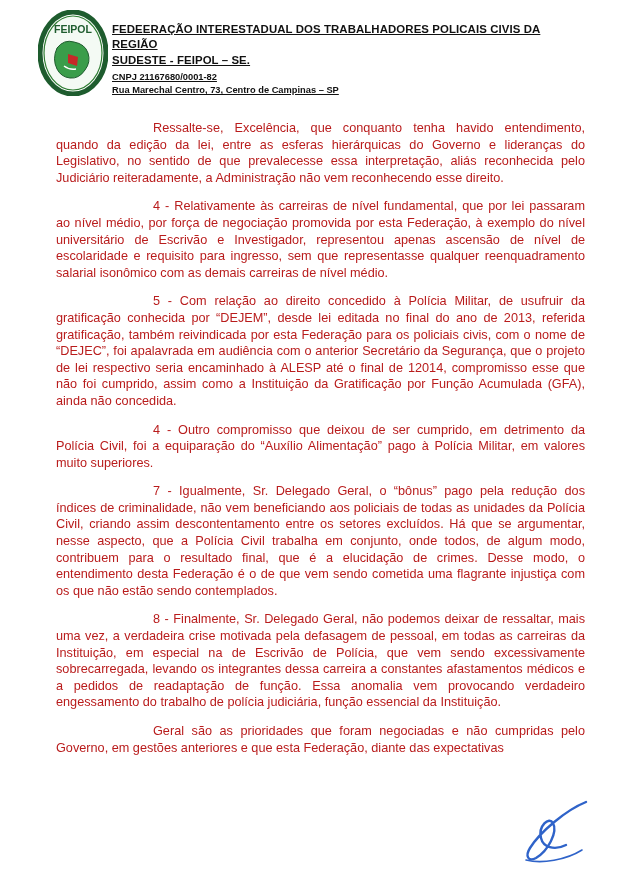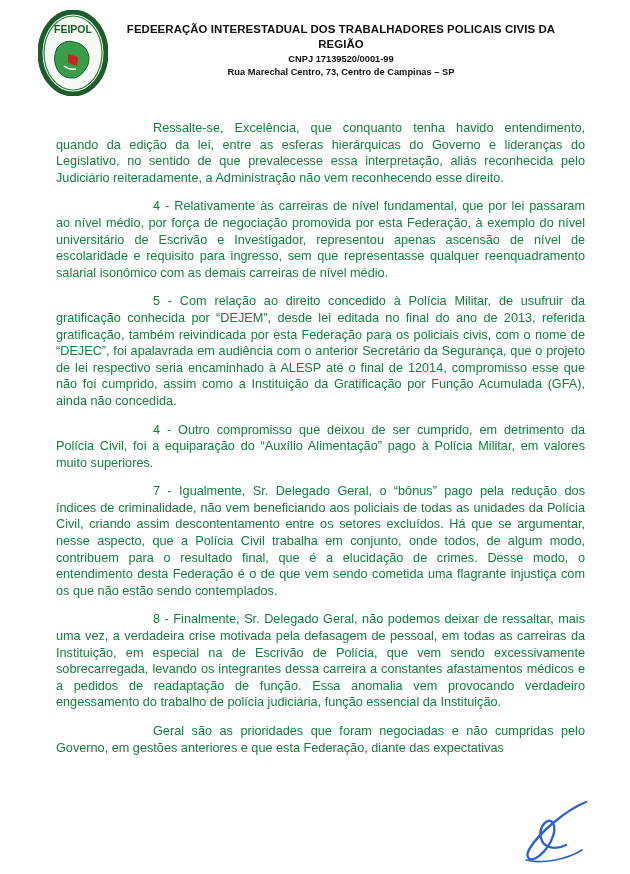--- a/index.html
+++ b/index.html
@@ -20,23 +20,23 @@
     align-items: flex-start;
     padding: 8px 30px 0 38px;
   }
   .logo-wrap {
     width: 74px;
     flex: 0 0 74px;
     padding-top: 2px;
   }
   .header-text {
     flex: 1;
-    text-align: center;
     padding-top: 14px;
     padding-right: 30px;
+    text-decoration: underline;
   }
   .org-line1, .org-line2 {
     font-size: 11.4px;
     font-weight: bold;
     line-height: 1.35;
     letter-spacing: 0.1px;
   }
   .org-line2 { margin-bottom: 3px; }
   .hdr-small {
     font-size: 9.3px;
@@ -46,21 +46,21 @@
   
   .doc-body {
     padding: 20px 45px 0 56px;
   }
   .doc-body p {
     margin: 0 0 12px 0;
     font-size: 12.7px;
     line-height: 16.6px;
     text-align: justify;
     text-indent: 97px;
-    color: #15803d;
+    color: #b91c1c;
   }
   
   .signature {
     position: absolute;
     right: 28px;
     bottom: 6px;
     width: 120px;
     height: 70px;
   }
 </style>
@@ -75,21 +75,22 @@
         <ellipse cx="35" cy="43" rx="33" ry="41" fill="#ffffff" stroke="#1e5c2e" stroke-width="5"></ellipse>
         <ellipse cx="35" cy="43" rx="29" ry="37" fill="#f4faf4" stroke="#2e7d32" stroke-width="1.2"></ellipse>
         <text x="35" y="23" text-anchor="middle" font-size="10.5" font-weight="bold" font-family="Liberation Sans, sans-serif" fill="#1e5c2e">FEIPOL</text>
         <path d="M19 38 q7 -9 17 -6 q11 2 14 11 q3 9 -3 17 q-6 9 -15 8 q-9 -1 -13 -9 q-5 -10 0 -21 z" fill="#3a9d4a" stroke="#1e5c2e" stroke-width="1"></path>
         <path d="M30 44 l10 3 -1 9 -9 -3 z" fill="#c62828"></path>
         <path d="M26 56 q5 4 12 3" fill="none" stroke="#ffffff" stroke-width="1.4"></path>
       </svg>
     </div>
     <div class="header-text">
       <div class="org-line1">FEDEERAÇÃO INTERESTADUAL DOS TRABALHADORES POLICAIS CIVIS DA REGIÃO</div>
-      <div class="hdr-small">CNPJ 17139520/0001-99</div>
+      <div class="org-line2">SUDESTE - FEIPOL – SE.</div>
+      <div class="hdr-small">CNPJ 21167680/0001-82</div>
       <div class="hdr-small">Rua Marechal Centro, 73, Centro de Campinas – SP</div>
     </div>
   </header>
 
   <main class="doc-body">
     <p>Ressalte-se, Excelência, que conquanto tenha havido entendimento, quando da edição da lei, entre as esferas hierárquicas do Governo e lideranças do Legislativo, no sentido de que prevalecesse essa interpretação, aliás reconhecida pelo Judiciário reiteradamente, a Administração não vem reconhecendo esse direito.</p>
     <p>4 - Relativamente às carreiras de nível fundamental, que por lei passaram ao nível médio, por força de negociação promovida por esta Federação, à exemplo do nível universitário de Escrivão e Investigador, representou apenas ascensão de nível de escolaridade e requisito para ingresso, sem que representasse qualquer reenquadramento salarial isonômico com as demais carreiras de nível médio.</p>
     <p>5 - Com relação ao direito concedido à Polícia Militar, de usufruir da gratificação conhecida por “DEJEM”, desde lei editada no final do ano de 2013, referida gratificação, também reivindicada por esta Federação para os policiais civis, com o nome de “DEJEC”, foi apalavrada em audiência com o anterior Secretário da Segurança, que o projeto de lei respectivo seria encaminhado à ALESP até o final de 12014, compromisso esse que não foi cumprido, assim como a Instituição da Gratificação por Função Acumulada (GFA), ainda não concedida.</p>
     <p>4 - Outro compromisso que deixou de ser cumprido, em detrimento da Polícia Civil, foi a equiparação do “Auxílio Alimentação” pago à Polícia Militar, em valores muito superiores.</p>
     <p>7 - Igualmente, Sr. Delegado Geral, o “bônus” pago pela redução dos índices de criminalidade, não vem beneficiando aos policiais de todas as unidades da Polícia Civil, criando assim descontentamento entre os setores excluídos. Há que se argumentar, nesse aspecto, que a Polícia Civil trabalha em conjunto, onde todos, de algum modo, contribuem para o resultado final, que é a elucidação de crimes. Desse modo, o entendimento desta Federação é o de que vem sendo cometida uma flagrante injustiça com os que não estão sendo contemplados.</p>

